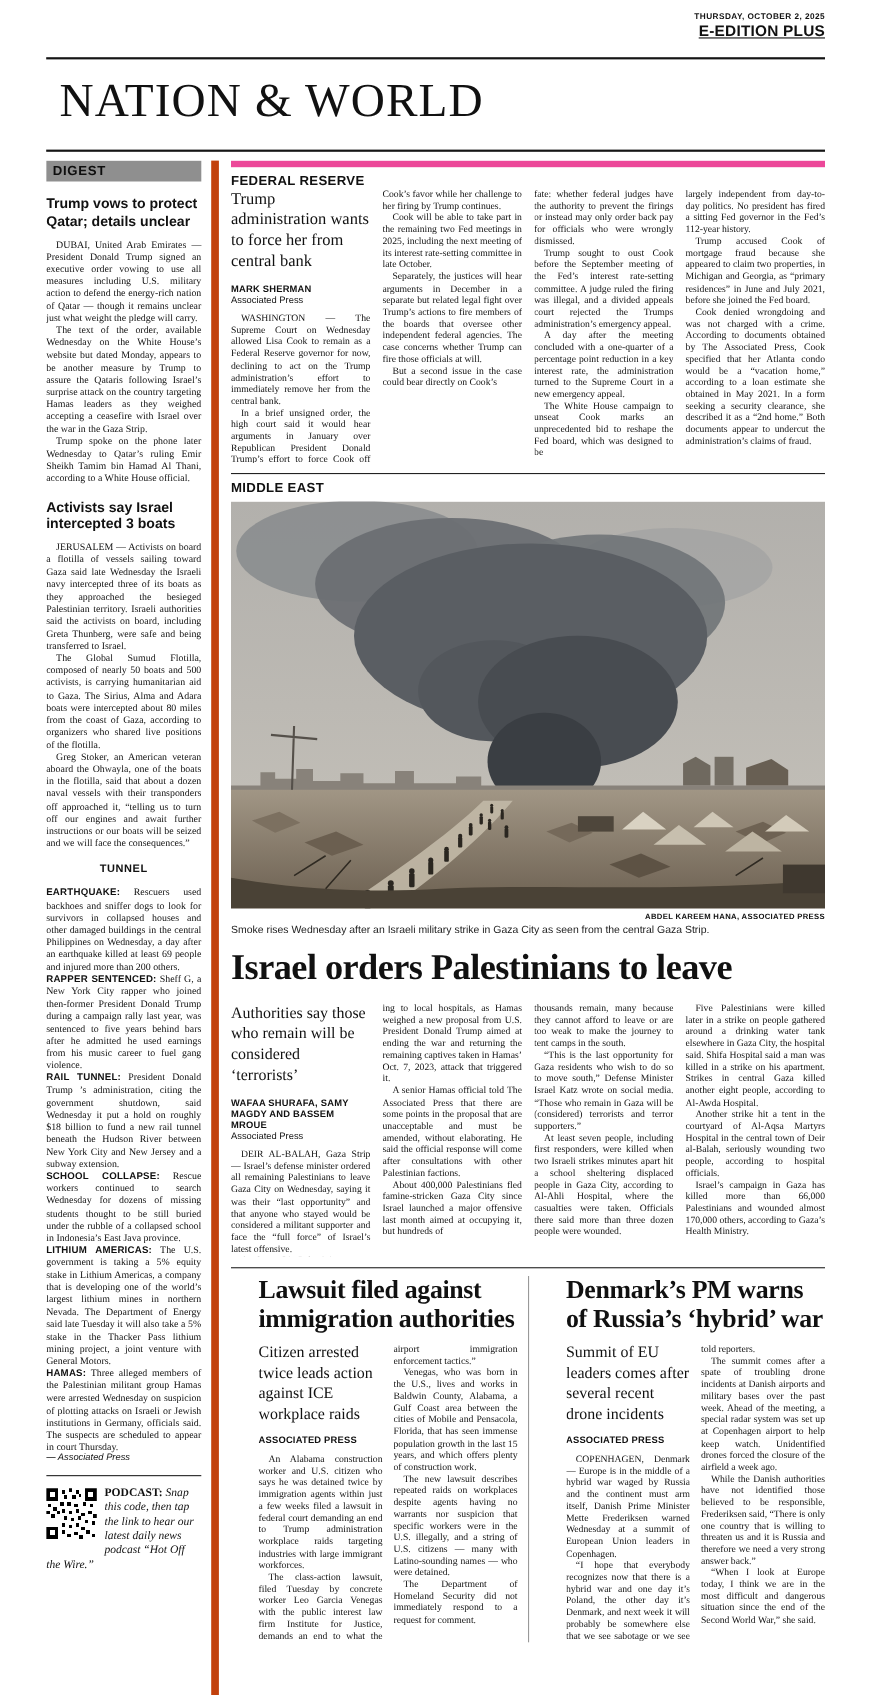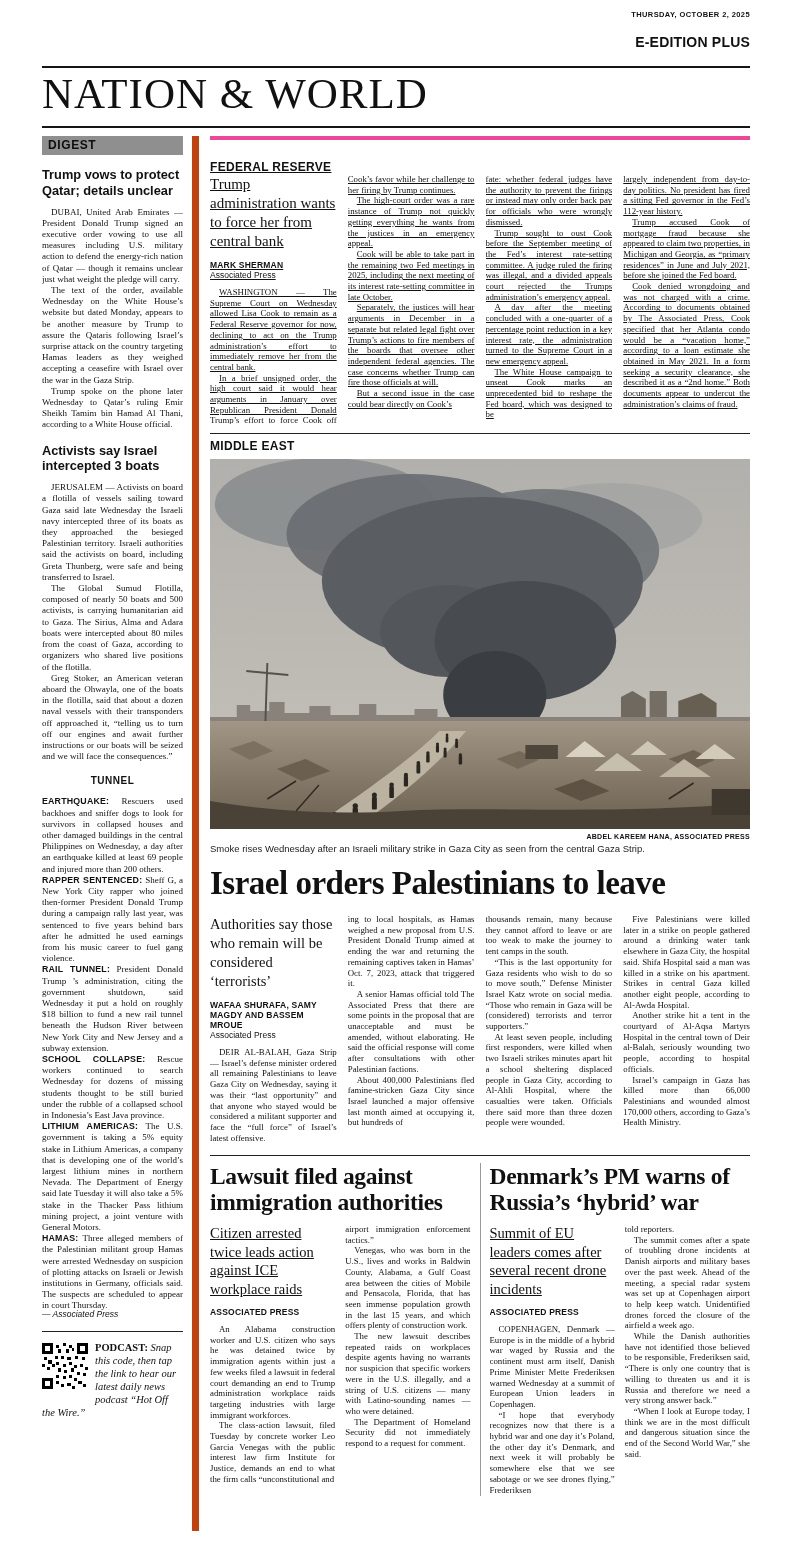--- a/index.html
+++ b/index.html
@@ -1,24 +1,24 @@
 <!DOCTYPE html>
 <html><head>
 <meta charset="utf-8">
 <style>
   html,body{margin:0;padding:0;background:#e9e9e9;}
   .page{width:792px;height:1541px;background:#ffffff;margin:0 auto;overflow:hidden;position:relative;
         font-family:"Liberation Serif",serif;color:#111;}
   
   .topbar{padding:10px 42px 0;text-align:right;font-family:"Liberation Sans",sans-serif;}
   .date{font-size:7.5px;font-weight:700;letter-spacing:.4px;}
-  .edition{font-size:14px;font-weight:800;letter-spacing:.2px;margin-top:15px;}
+  .edition{font-size:14px;font-weight:800;letter-spacing:.2px;margin-top:1px;text-decoration:underline;}
   
   .masthead{margin:16px 42px 0;border-top:2px solid #151515;border-bottom:2px solid #151515;padding:4px 0 10px;}
-  .masthead h1{margin:0;font-weight:400;font-size:43px;line-height:44px;letter-spacing:1px;font-family:"Liberation Serif",serif;}
+  .masthead h1{margin:12px;font-weight:400;font-size:43px;line-height:44px;letter-spacing:1px;font-family:"Liberation Serif",serif;}
   
   .content{display:flex;margin:8px 42px 0;height:1395px;}
   .digest{width:141px;flex:none;border-right:7px solid #c2410c;padding-right:9px;overflow:hidden;}
   .main{flex:1;min-width:0;padding-left:11px;overflow:hidden;}
   
   .bt p{font-size:8.8px;line-height:10.7px;text-align:justify;text-indent:9px;margin:0;}
   .digest .bt p{font-size:9px;line-height:11.2px;}
   .cont p:first-child{text-indent:0;}
   
   .digest-bar{background:#8f8f8f;color:#0e0e0e;font:700 12px/17px "Liberation Sans",sans-serif;letter-spacing:.6px;padding:1px 6px;}
@@ -26,43 +26,43 @@
   .briefly{font:700 10px/12px "Liberation Sans",sans-serif;text-align:center;margin:13px 0 9px;letter-spacing:.5px;}
   .brief{margin:0 0 10px;text-indent:0 !important;}
   .blabel{font-family:"Liberation Sans",sans-serif;font-weight:700;font-size:8.8px;letter-spacing:.2px;}
   .attribution{font-style:italic;font-size:8.5px;margin-top:-3px;font-family:"Liberation Sans",sans-serif;}
   .podcast{border-top:1.5px solid #222;margin-top:12px;padding-top:9px;font-size:10.5px;line-height:13px;}
   .podcast .qr{float:left;margin:2px 7px 2px 0;}
   .podcast b{font-weight:700;}
   .podcast i{font-style:italic;}
   
   .kicker{font:800 12px/14px "Liberation Sans",sans-serif;letter-spacing:.3px;}
-  .fed{border-top:4px solid #ec4899;padding-top:20px;text-decoration:underline;}
+  .fed{border-top:6px solid #ec4899;padding-top:5px;}
   .fed h2{font-weight:700;font-size:48px;line-height:52px;letter-spacing:-1px;margin:2px 0 10px;}
   .cols{display:flex;gap:11px;}
   .col{flex:1;min-width:0;overflow:hidden;}
   .fed .cols{height:250px;}
   .deck{font-size:15px;line-height:19px;margin:1px 0 9px;}
   .byline{font-family:"Liberation Sans",sans-serif;margin:0 0 7px;}
   .byline .name{font-weight:700;font-size:8.5px;line-height:10px;display:block;letter-spacing:.2px;}
   .byline .org{font-size:8.5px;line-height:10px;display:block;}
   .mideast{border-top:1px solid #222;margin-top:9px;padding-top:5px;}
   .photo{margin-top:6px;line-height:0;}
   .photo svg{display:block;}
   .credit{font:700 7px/9px "Liberation Sans",sans-serif;text-align:right;letter-spacing:.3px;margin-top:3px;}
   .caption{font:400 9.5px/12px "Liberation Sans",sans-serif;margin-top:2px;color:#222;}
   .israel h2{font-weight:700;font-size:33px;line-height:37px;letter-spacing:-.5px;margin:10px 0 12px;}
   .israel .cols{height:231px;}
   .israel .deck{font-size:14.5px;line-height:19px;}
   .bottom{display:flex;border-top:1px solid #222;margin-top:10px;padding-top:7px;}
-  .bstory{flex:1;min-width:0;}
+  .bstory{flex:1;min-width:0;margin-left:25px;}
   .vdiv{width:1px;background:#999;margin:0 9px;}
   .bstory h2{font-weight:700;font-size:23.5px;line-height:26px;letter-spacing:-.3px;margin:0 0 9px;}
   .bstory .cols{height:272px;gap:10px;}
-  .bstory .deck{font-size:14.5px;line-height:18.5px;margin:0 0 9px;text-decoration:underline;}
+  .bstory .deck{font-size:14.5px;line-height:18.5px;margin:0 0 9px;}
 </style>
 </head>
 <body>
 
 <div class="page">
 
   <div class="topbar">
     <div class="date">THURSDAY, OCTOBER 2, 2025</div>
     <div class="edition">E-EDITION PLUS</div>
   </div>
@@ -170,21 +170,20 @@
               <span class="name">MARK SHERMAN</span>
               <span class="org">Associated Press</span>
             </div>
             <div class="bt">
                 <p>WASHINGTON — The Supreme Court on Wednesday allowed Lisa Cook to remain as a Federal Reserve governor for now, declining to act on the Trump administration’s effort to immediately remove her from the central bank.</p>
                 <p>In a brief unsigned order, the high court said it would hear arguments in January over Republican President Donald Trump’s effort to force Cook off the Fed board.</p>
               </div>
           </div>
           <div class="col bt cont">
               <p>Cook’s favor while her challenge to her firing by Trump continues.</p>
-              <p>The high-court order was a rare instance of Trump not quickly getting everything he wants from the justices in an emergency appeal.</p>
               <p>Cook will be able to take part in the remaining two Fed meetings in 2025, including the next meeting of its interest rate-setting committee in late October.</p>
               <p>Separately, the justices will hear arguments in December in a separate but related legal fight over Trump’s actions to fire members of the boards that oversee other independent federal agencies. The case concerns whether Trump can fire those officials at will.</p>
               <p>But a second issue in the case could bear directly on Cook’s</p>
             </div>
           <div class="col bt cont">
               <p>fate: whether federal judges have the authority to prevent the firings or instead may only order back pay for officials who were wrongly dismissed.</p>
               <p>Trump sought to oust Cook before the September meeting of the Fed’s interest rate-setting committee. A judge ruled the firing was illegal, and a divided appeals court rejected the Trumps administration’s emergency appeal.</p>
               <p>A day after the meeting concluded with a one-quarter of a percentage point reduction in a key interest rate, the administration turned to the Supreme Court in a new emergency appeal.</p>
               <p>The White House campaign to unseat Cook marks an unprecedented bid to reshape the Fed board, which was designed to be</p>
             </div>

